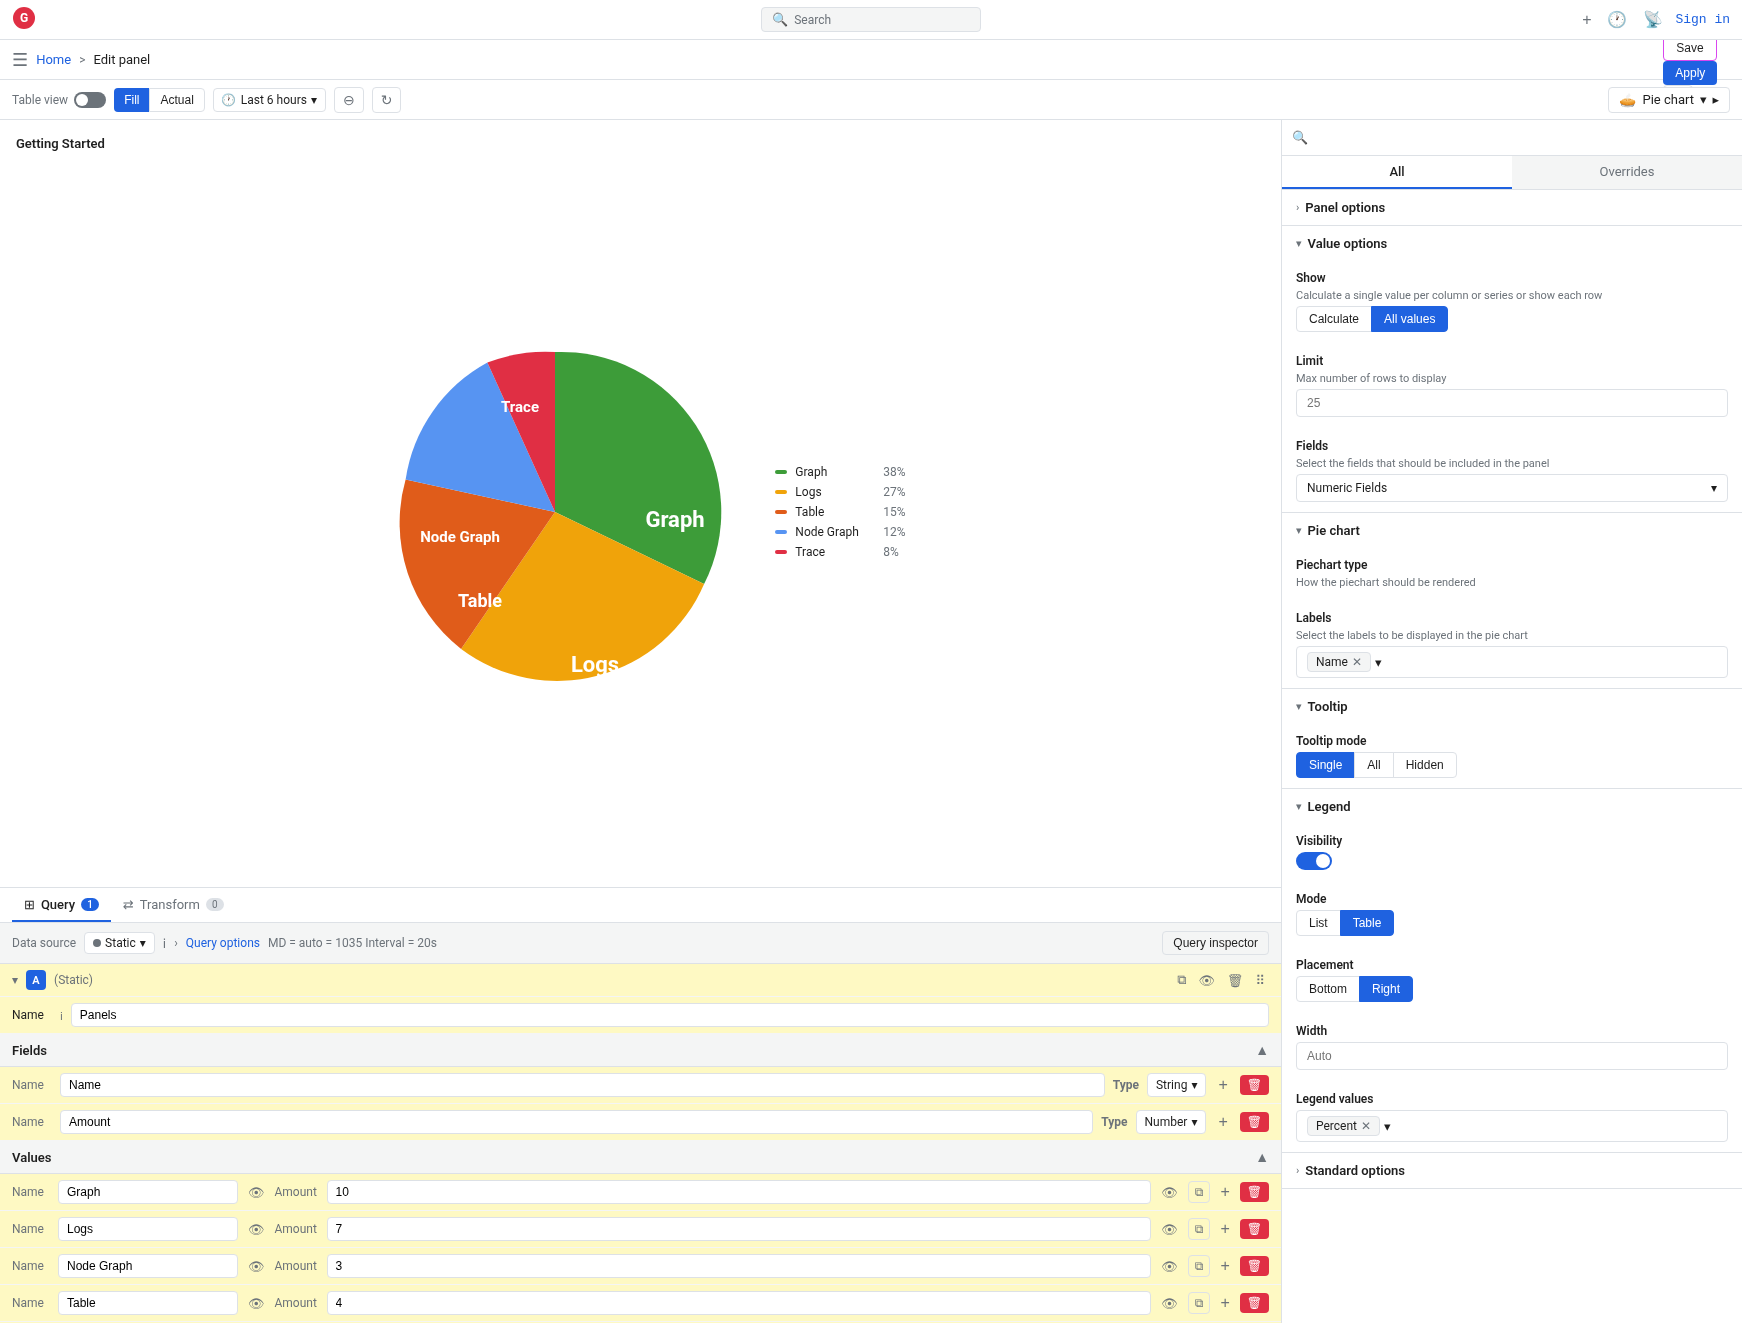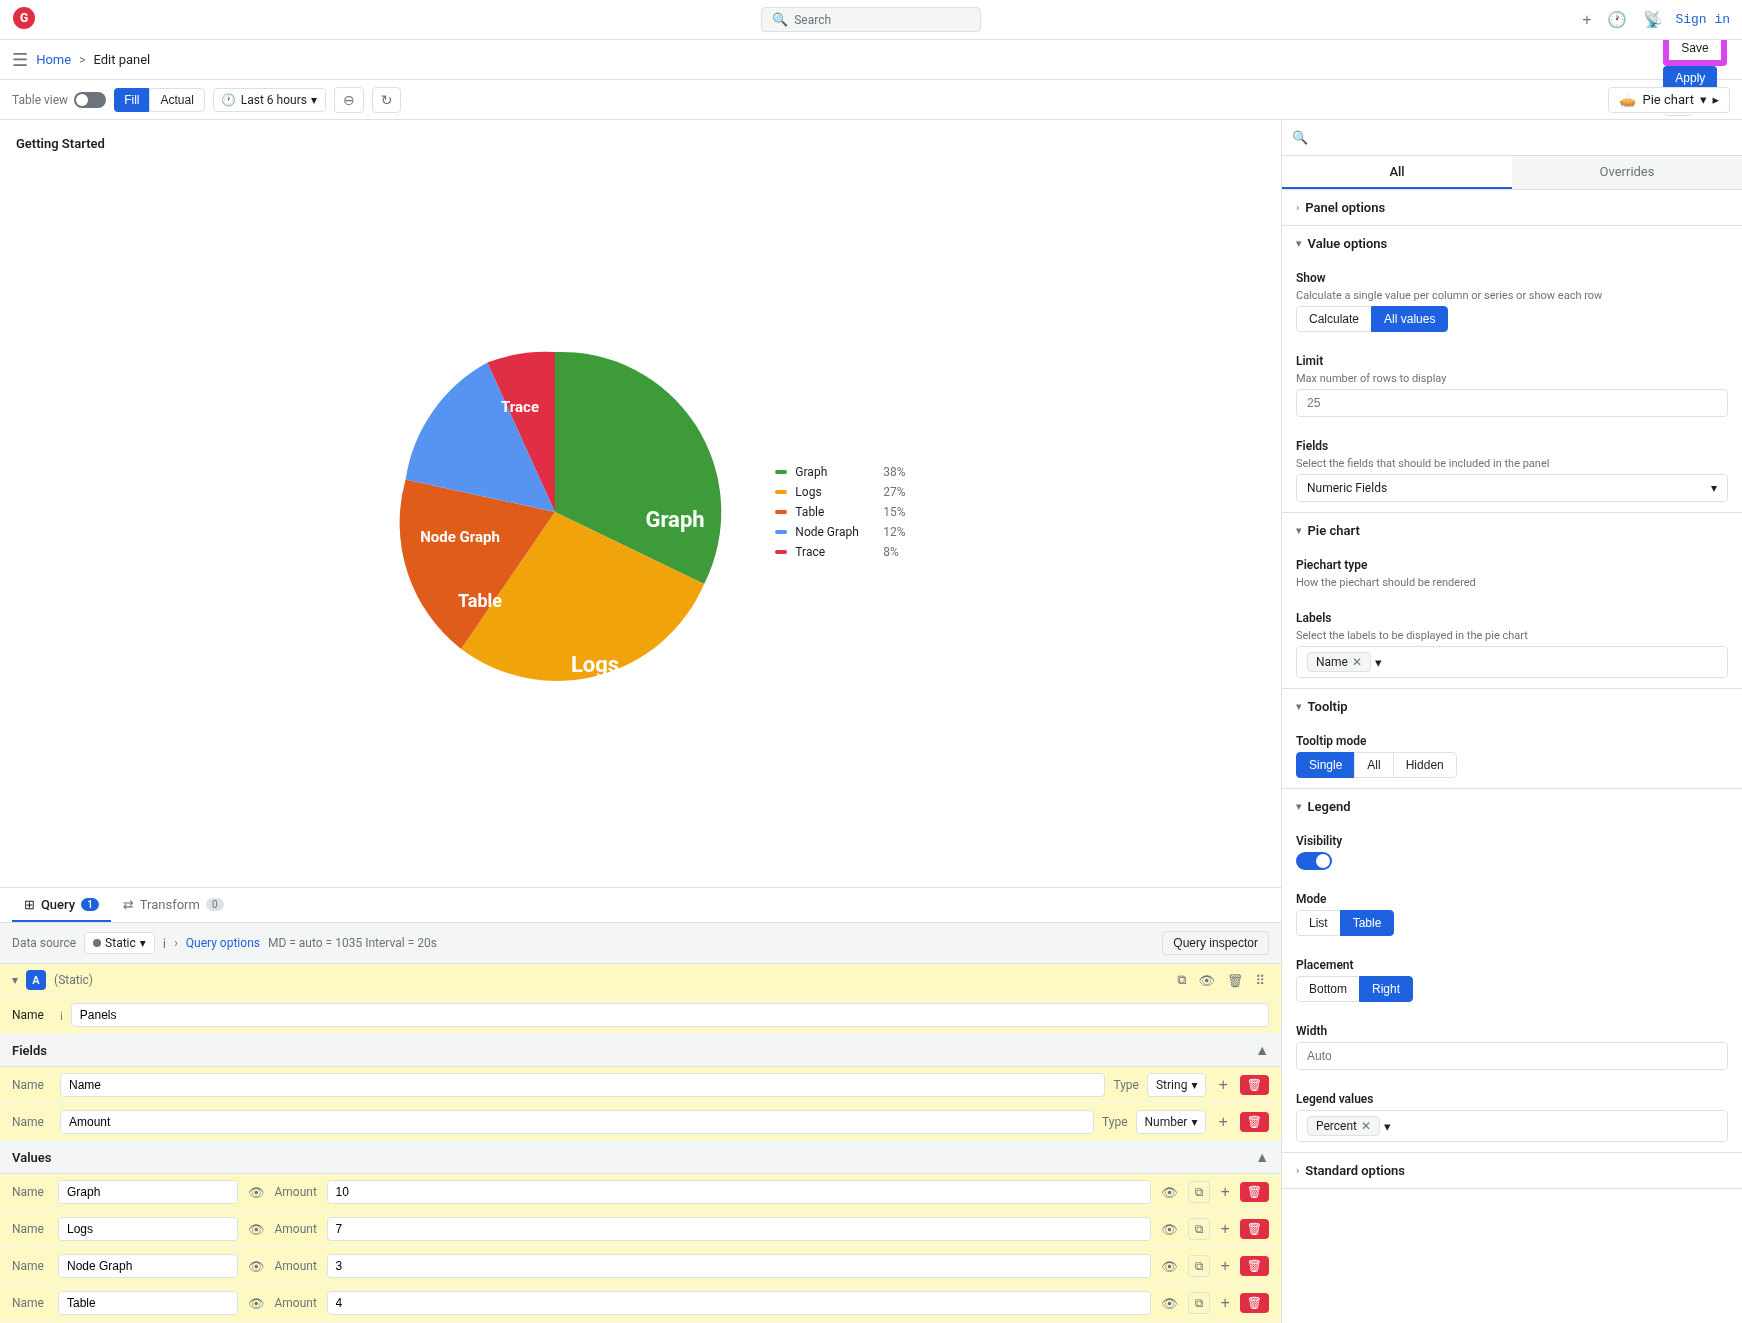--- a/index.html
+++ b/index.html
@@ -13,21 +13,21 @@
     .sign-in { color: #1f62e0; font-weight: 500; cursor: pointer; font-family: Liberation Mono, monospace; }
 
     
     .breadcrumb-bar { display: flex; align-items: center; background: #fff; border-bottom: 1px solid #dde1e6; height: 40px; padding: 0 12px; gap: 8px; }
     .breadcrumb-bar .menu-icon { cursor: pointer; color: #6c737a; font-size: 18px; }
     .breadcrumb-link { color: #1f62e0; cursor: pointer; font-size: 13px; }
     .breadcrumb-sep { color: #6c737a; font-size: 12px; }
     .breadcrumb-current { font-size: 13px; color: #1f1f1f; }
     .breadcrumb-actions { margin-left: auto; display: flex; gap: 0; align-items: flex-start; flex-direction: column; }
     .btn-discard { background: none; border: 1px solid #dde1e6; border-radius: 4px; padding: 5px 12px; cursor: pointer; color: #1f1f1f; font-size: 12px; }
-    .btn-save { background: none; border: 6px solid #d946ef; border-radius: 4px; padding: 5px 12px; cursor: pointer; color: #1f1f1f; font-size: 12px; }
+    .btn-save { background: none; border: 1px solid #d946ef; border-radius: 4px; padding: 5px 12px; cursor: pointer; color: #1f1f1f; font-size: 12px; }
     .btn-apply { background: #1f62e0; border: none; border-radius: 4px; padding: 5px 12px; cursor: pointer; color: #fff; font-size: 12px; font-weight: 500; }
     .btn-collapse { background: none; border: 1px solid #dde1e6; border-radius: 4px; padding: 5px 8px; cursor: pointer; color: #6c737a; font-size: 12px; }
 
     
     .toolbar { display: flex; align-items: center; background: #fff; border-bottom: 1px solid #dde1e6; height: 40px; padding: 0 12px; gap: 8px; }
     .table-view-toggle { display: flex; align-items: center; gap: 6px; font-size: 12px; color: #6c737a; }
     .toggle-switch { width: 32px; height: 16px; background: #6c737a; border-radius: 8px; cursor: pointer; position: relative; }
     .toggle-switch-inner { width: 12px; height: 12px; background: #fff; border-radius: 50%; position: absolute; top: 2px; left: 2px; }
     .fill-btn { background: #1f62e0; color: #fff; border: none; border-radius: 4px 0 0 4px; padding: 4px 10px; cursor: pointer; font-size: 12px; }
     .actual-btn { background: #fff; color: #1f1f1f; border: 1px solid #dde1e6; border-radius: 0 4px 4px 0; padding: 4px 10px; cursor: pointer; font-size: 12px; }
@@ -83,21 +83,21 @@
     .name-label { font-size: 12px; color: #1f1f1f; width: 40px; flex-shrink: 0; }
     .name-input { flex: 1; border: 1px solid #dde1e6; border-radius: 4px; padding: 4px 8px; font-size: 12px; background: #fff; }
 
     
     .section-header { display: flex; align-items: center; padding: 8px 12px; background: #f4f5f5; border-bottom: 1px solid #dde1e6; }
     .section-title { font-size: 13px; font-weight: 600; color: #1f1f1f; }
     .section-toggle { margin-left: auto; cursor: pointer; color: #6c737a; font-size: 14px; }
     .field-row { display: flex; align-items: center; padding: 6px 12px; gap: 8px; border-bottom: 1px solid #f4f5f5; }
     .field-label { font-size: 12px; color: #6c737a; width: 40px; flex-shrink: 0; }
     .field-input { flex: 1; border: 1px solid #dde1e6; border-radius: 4px; padding: 4px 8px; font-size: 12px; background: #fff; }
-    .type-label { font-size: 12px; color: #6c737a; }
+    .type-label { font-size: 12px; color: #6c737a; font-weight: bold; }
     .type-select { border: 1px solid #dde1e6; border-radius: 4px; padding: 4px 8px; font-size: 12px; background: #fff; cursor: pointer; display: flex; align-items: center; gap: 4px; }
     .add-btn { background: none; border: none; cursor: pointer; color: #6c737a; font-size: 16px; padding: 2px 4px; }
     .del-btn { background: #e02f44; border: none; border-radius: 4px; cursor: pointer; color: #fff; font-size: 12px; padding: 3px 7px; }
 
     
     .value-row { display: flex; align-items: center; padding: 6px 12px; gap: 6px; border-bottom: 1px solid #f4f5f5; }
     .value-name-label { font-size: 12px; color: #6c737a; width: 40px; flex-shrink: 0; }
     .value-name-input { width: 180px; border: 1px solid #dde1e6; border-radius: 4px; padding: 4px 8px; font-size: 12px; background: #fff; }
     .eye-btn { background: none; border: none; cursor: pointer; color: #6c737a; font-size: 13px; padding: 2px 4px; }
     .value-amount-label { font-size: 12px; color: #6c737a; width: 46px; flex-shrink: 0; }

